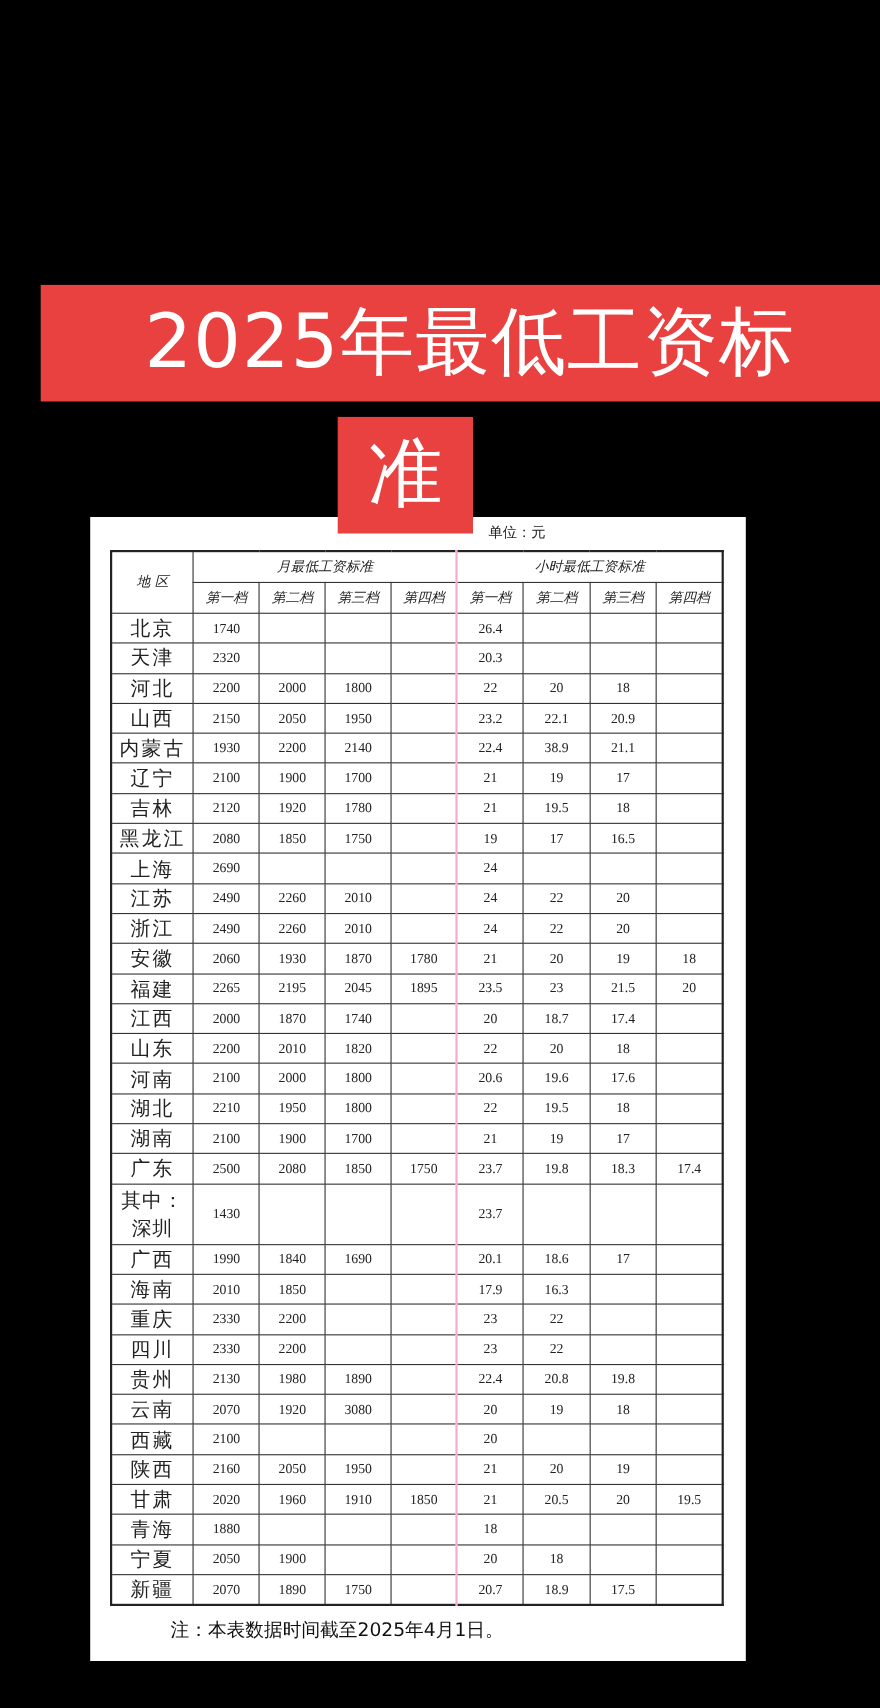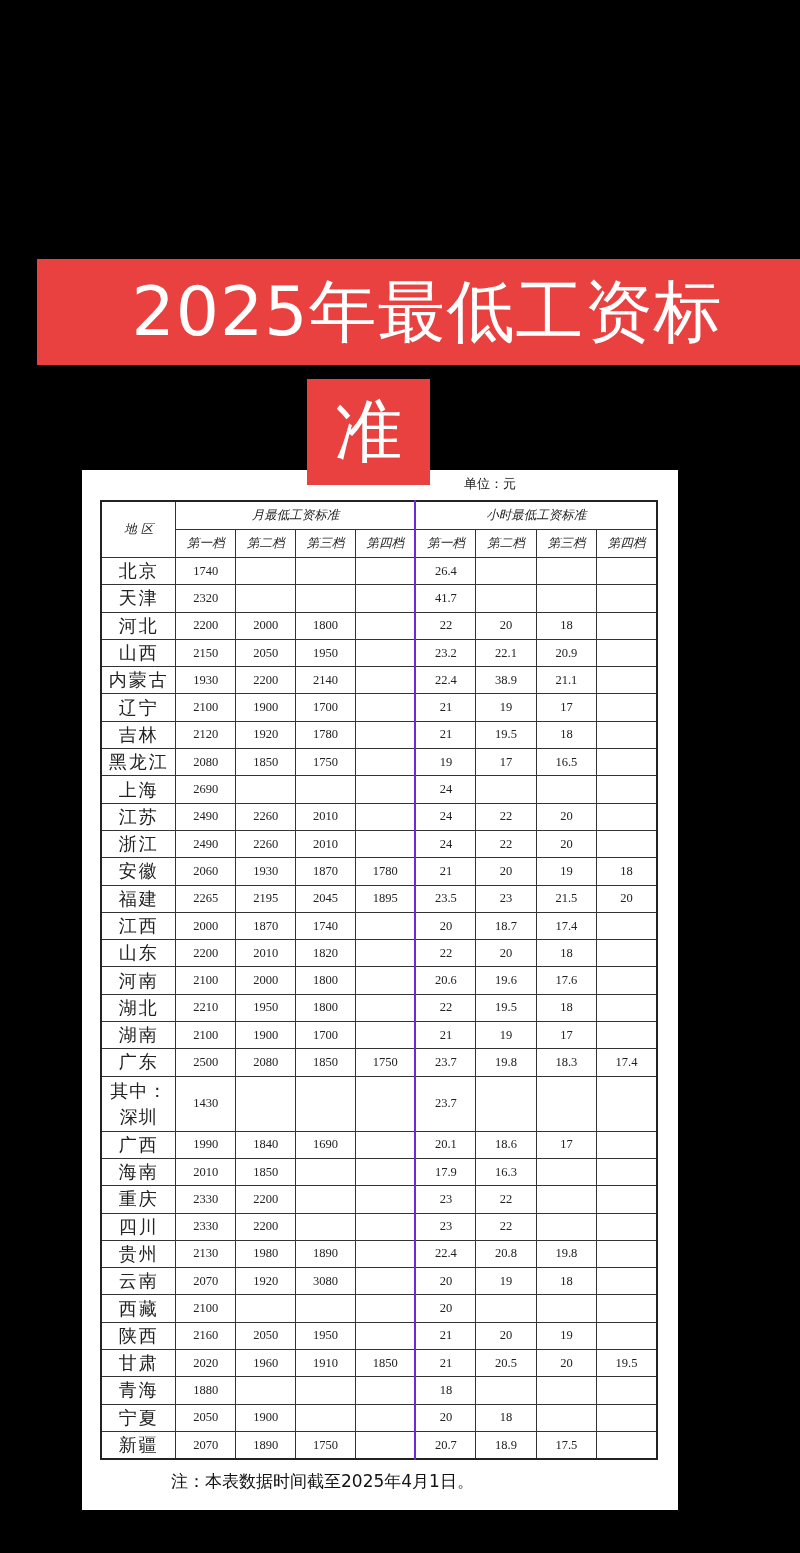--- a/index.html
+++ b/index.html
@@ -14,44 +14,44 @@
     font-family: "DejaVu Sans", sans-serif; font-weight: normal;
     line-height: 1; z-index: 3;
   }
   .banner-line1 { left: 37px; top: 259px; width: 780px; height: 106px; font-size: 68px; letter-spacing: 1px; }
   .banner-line2 { left: 307px; top: 379px; width: 123px; height: 106px; font-size: 68px; }
   .paper {
     position: absolute; left: 82px; top: 470px; width: 596px; height: 1040px;
     background: #ffffff; z-index: 1;
   }
   .unit {
-    position: absolute; left: 464px; top: 475px; font-size: 13px; color: #222;
+    position: absolute; left: 444px; top: 475px; font-size: 13px; color: #222;
     z-index: 4; font-family: "DejaVu Sans", sans-serif;
   }
   table.wage {
     position: absolute; left: 100px; top: 500px; width: 558px;
     border-collapse: collapse; z-index: 2;
     font-family: "DejaVu Sans", sans-serif;
     border: 2px solid #222;
   }
   table.wage th, table.wage td {
     border: 1px solid #333; padding: 0; text-align: center; vertical-align: middle;
     color: #222; font-weight: normal;
   }
   table.wage th { font-size: 12.5px; height: 27px; font-style: italic; }
   table.wage td { height: 26.3px; font-size: 12.5px; font-family: "Liberation Serif", serif; }
   table.wage td.region { font-family: Liberation Serif, serif; font-size: 18px; letter-spacing: 2px; }
   table.wage td.region.tall { height: 54px; line-height: 26px; letter-spacing: 1px; }
-  table.wage .split-left { border-left: 2px solid #6d28d9; }
+  table.wage .split-left { border-left: 2px solid #f9a8d4; }
   col.c-region { width: 75px; }
   col.c-m { width: 60px; }
   col.c-h { width: 60.5px; }
   .note {
     position: absolute; left: 155px; top: 1470px; font-size: 17px; color: #111;
-    z-index: 2; font-family: "DejaVu Sans", sans-serif; margin-left: 16px;
+    z-index: 2; font-family: "DejaVu Sans", sans-serif;
   }
 </style>
 </head>
 <body>
 
 <div class="banner banner-line1">2025年最低工资标</div>
 <div class="banner banner-line2">准</div>
 
 <div class="paper"></div>
 <div class="unit">单位：元</div>
@@ -96,21 +96,21 @@
         <td></td>
         <td></td>
         <td></td>
       </tr>
       <tr>
         <td class="region">天津</td>
         <td>2320</td>
         <td></td>
         <td></td>
         <td></td>
-        <td class="split-left">41.7</td>
+        <td class="split-left">20.3</td>
         <td></td>
         <td></td>
         <td></td>
       </tr>
       <tr>
         <td class="region">河北</td>
         <td>2200</td>
         <td>2000</td>
         <td>1800</td>
         <td></td>

